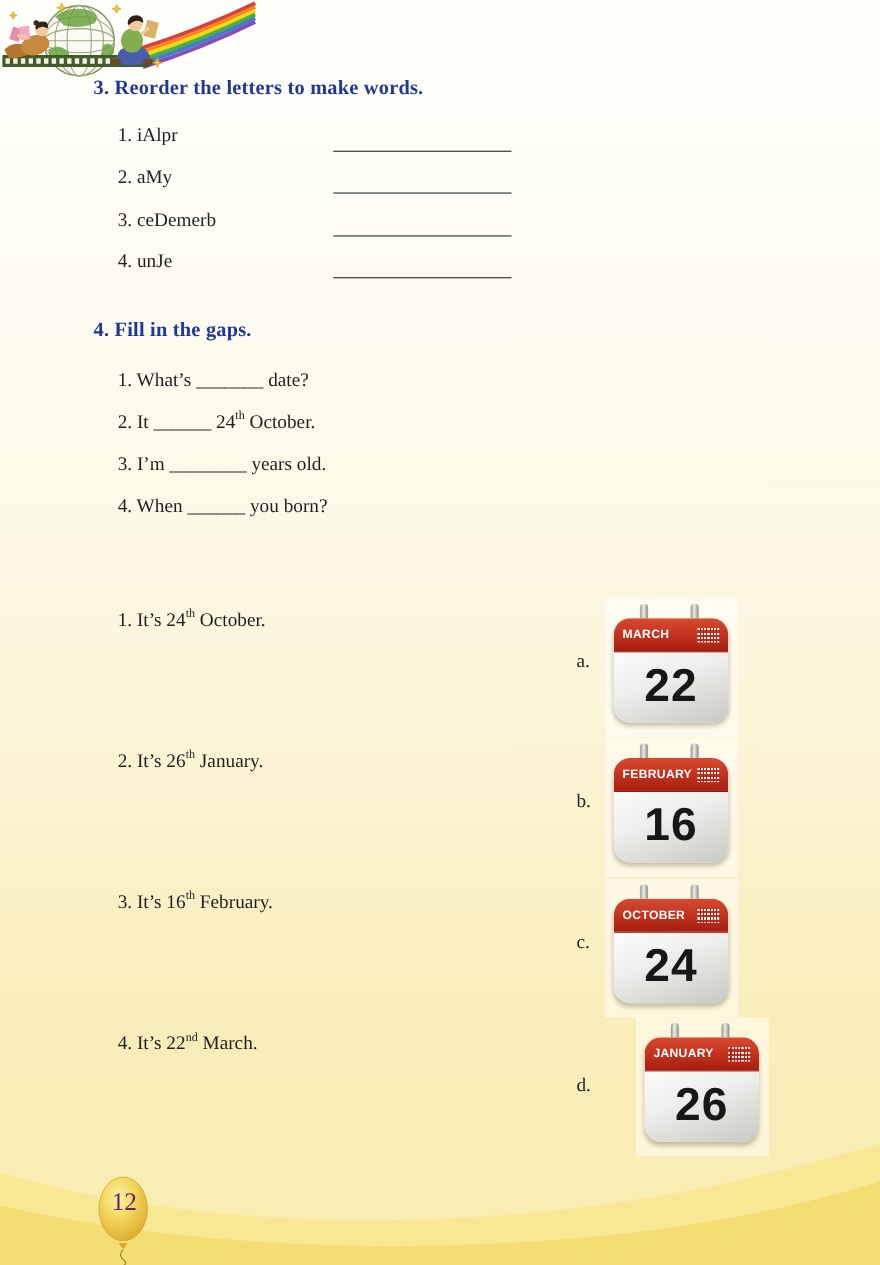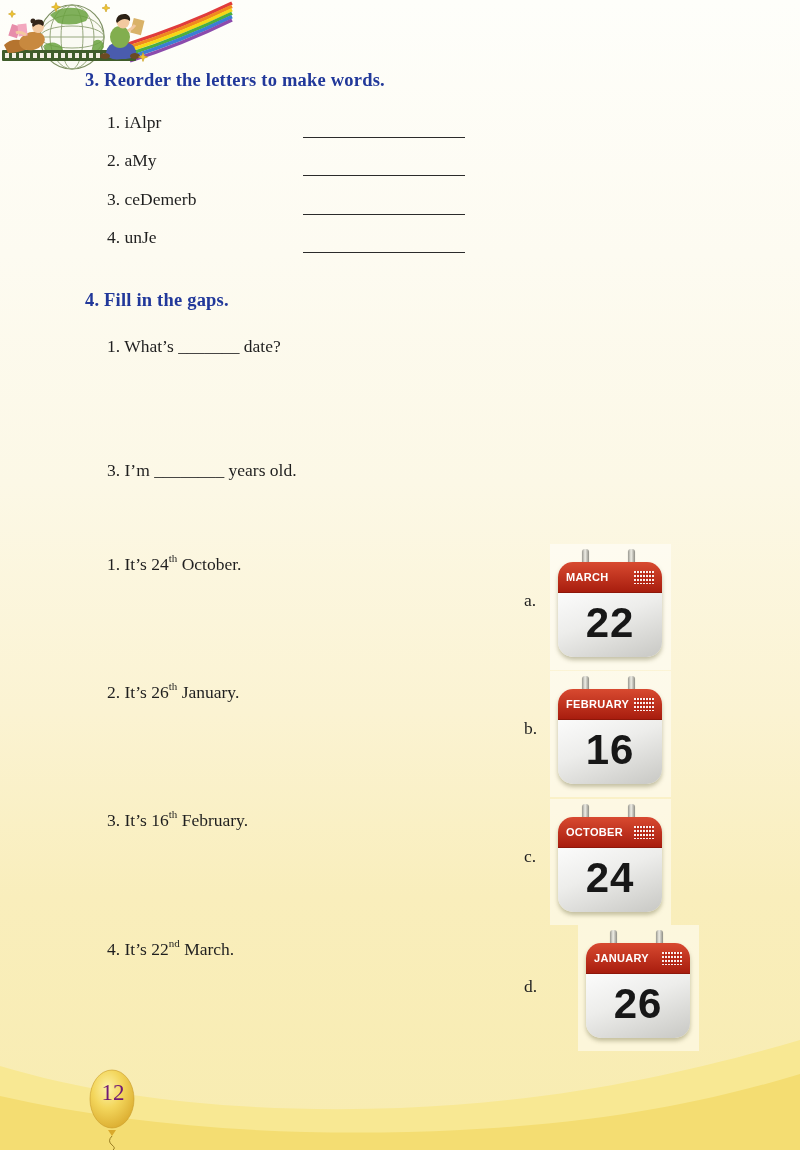--- a/index.html
+++ b/index.html
@@ -17,21 +17,21 @@
   }
   .ex-row{position:absolute;left:22px;font-size:17.5px;white-space:nowrap;}
   #ex3{top:70px;left:85px;width:440px;height:215px;}
   #ex3 .ex-row{width:400px;height:26px;}
   #ex3 .r1{top:42px;} #ex3 .r2{top:80px;} #ex3 .r3{top:119px;} #ex3 .r4{top:157px;}
   .answer-line{
     position:absolute;left:196px;bottom:0px;width:162px;height:18px;
     border-bottom:1.5px solid #2b2b2b;
   }
   #ex4{top:290px;left:85px;width:440px;height:215px;}
-  #ex4 .r1{top:45px;} #ex4 .r2{top:83px;} #ex4 .r3{top:121px;margin-top:48px;} #ex4 .r4{top:159px;}
+  #ex4 .r1{top:45px;} #ex4 .r2{top:83px;} #ex4 .r3{top:121px;} #ex4 .r4{top:159px;}
   #ex5{top:511px;left:85px;width:440px;height:500px;}
   #ex5 .r1{top:42px;} #ex5 .r2{top:170px;} #ex5 .r3{top:298px;} #ex5 .r4{top:427px;}
   sup.ord{font-size:11px;position:relative;top:-1px;}
   .blank{letter-spacing:0;}
   
   .match-letter{font-size:17.5px;left:524px;width:30px;}
   #letter-a{top:590px;} #letter-b{top:718px;} #letter-c{top:846px;} #letter-d{top:976px;}
   
   .calendar{left:558px;width:104px;height:116px;}
   #cal-a{top:549px;} #cal-b{top:676px;padding-left:24px;} #cal-c{top:804px;} #cal-d{top:930px;margin-left:28px;}
@@ -165,22 +165,28 @@
     <span>4. unJe</span>
     <span class="answer-line"></span>
   </div>
 </section>
 
 <section id="ex4" class="abs">
   <div class="section-title">4. Fill in the gaps.</div>
   <div class="ex-row r1">
     <span>1. What’s </span><span class="blank">_______</span><span> date?</span><sup class="ord"></sup><span></span>
   </div>
+  <div class="ex-row r2">
+    <span>2. It </span><span class="blank">______</span><span> 24</span><sup class="ord">th</sup><span> October.</span>
+  </div>
   <div class="ex-row r3">
     <span>3. I’m </span><span class="blank">________</span><span> years old.</span><sup class="ord"></sup><span></span>
+  </div>
+  <div class="ex-row r4">
+    <span>4. When </span><span class="blank">______</span><span> you born?</span><sup class="ord"></sup><span></span>
   </div>
 </section>
 
 <section id="ex5" class="abs">
   <div class="ex-row r1">
     <span>1. It’s 24</span><sup class="ord">th</sup><span> October.</span>
   </div>
   <div class="ex-row r2">
     <span>2. It’s 26</span><sup class="ord">th</sup><span> January.</span>
   </div>

